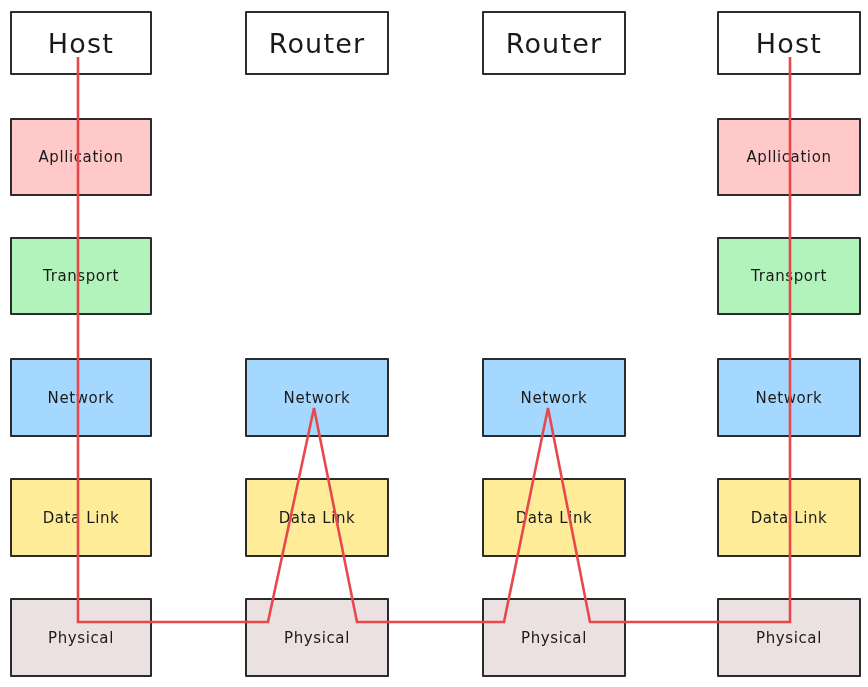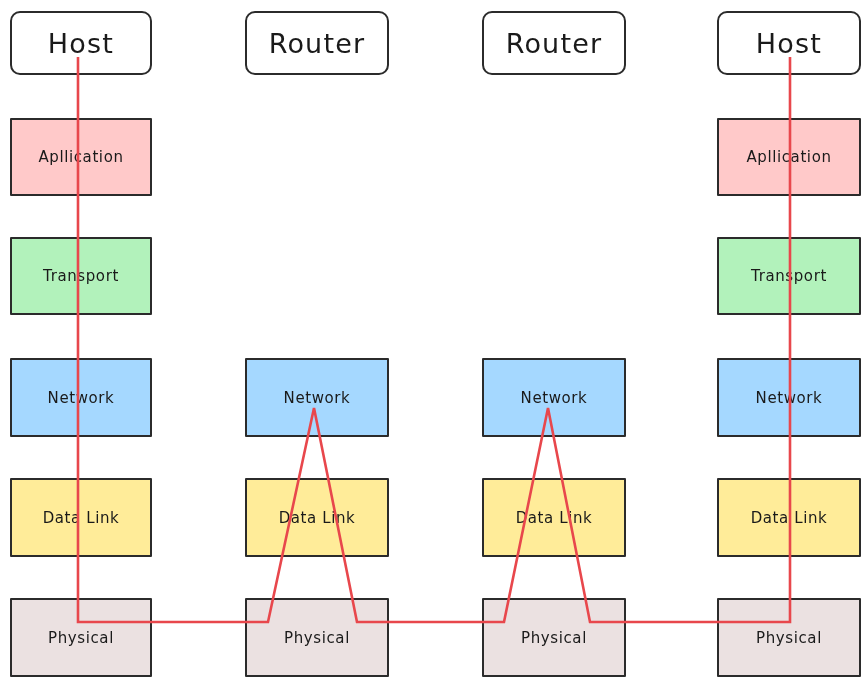--- a/index.html
+++ b/index.html
@@ -19,21 +19,21 @@
     overflow: hidden;
   }
   .node-box {
     position: absolute;
     box-sizing: border-box;
     border: 2.5px solid #2b2b2b;
     background: #ffffff;
     display: flex;
     align-items: center;
     justify-content: center;
-    border-radius: 10px;
+    border-radius: 1px;
   }
   .node-title {
     font-family: "DejaVu Sans", sans-serif;
     font-size: 27px;
     letter-spacing: 1.2px;
     color: #1a1a1a;
     font-weight: 400;
     white-space: nowrap;
   }
   .layer-box {

